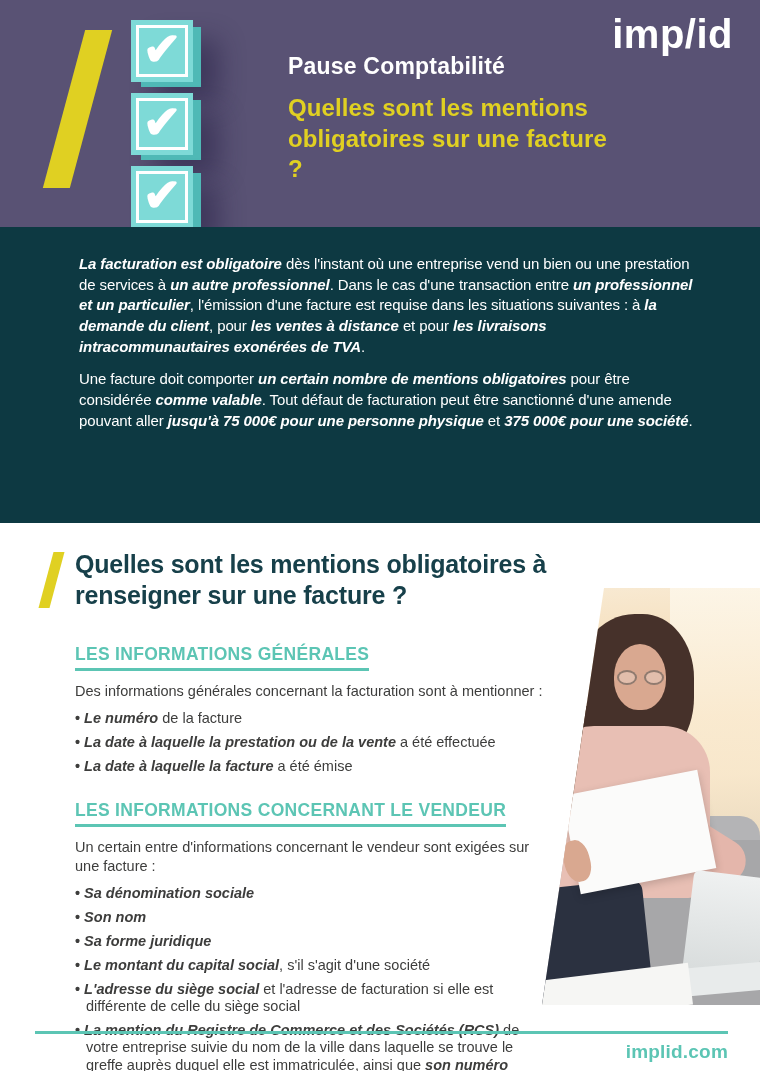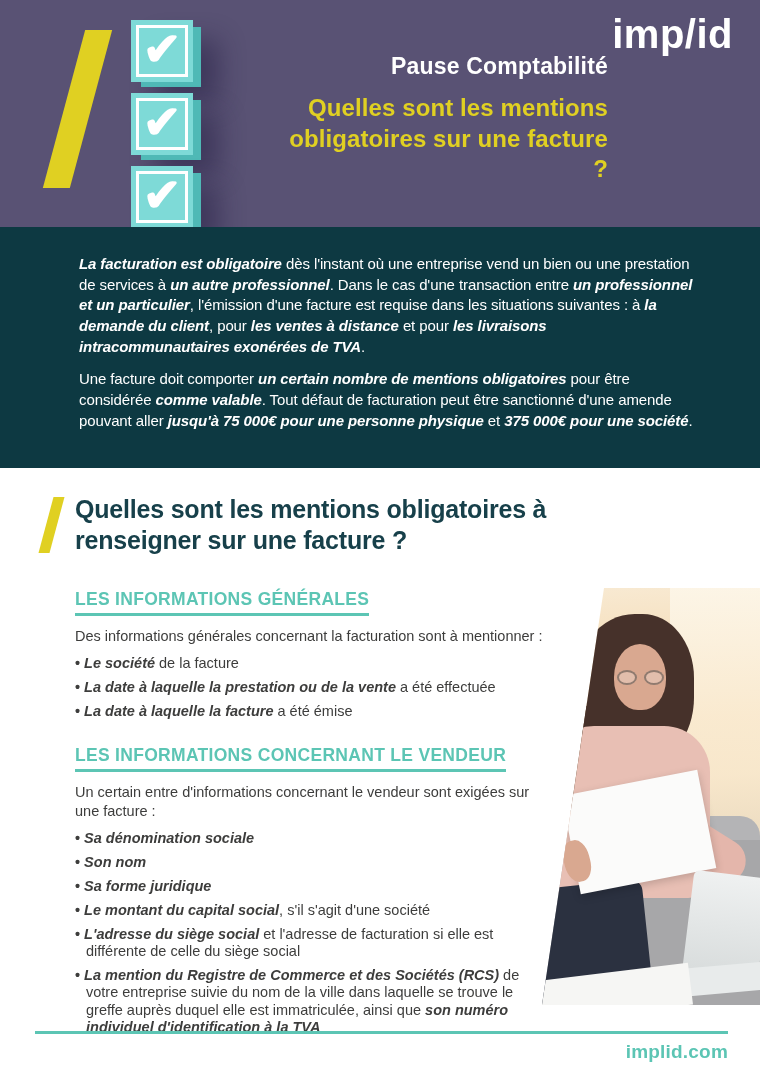--- a/index.html
+++ b/index.html
@@ -20,34 +20,34 @@
   .cube {
     position:relative; width:62px; height:62px; margin-bottom:11px;
     background:#7edad7;
     box-shadow: 9px 6px 0 -1px #4fb9b6, 26px 20px 26px rgba(30,24,62,.45);
   }
   .cube::before { content:""; position:absolute; inset:5px; border:3px solid #ffffff; }
   .cube .check {
     position:relative; display:block; width:100%; height:62px; line-height:58px;
     text-align:center; color:#ffffff; font-size:46px; font-weight:700;
   }
-  .hero-text { position:absolute; left:288px; top:53px;text-align:right; }
+  .hero-text { position:absolute; left:288px; top:53px; }
   .kicker { color:#ffffff; font-size:23px; font-weight:700; letter-spacing:.2px; }
   .hero-title {
     margin-top:13px; width:320px; color:#e0d022;
     font-size:24px; font-weight:700; line-height:1.28; letter-spacing:.1px;
   }
   .logo {
     position:absolute; right:27px; top:12px; color:#ffffff;
     font-size:40px; font-weight:700; letter-spacing:.5px;
   }
 
   
   .intro-panel {
-    height:241px; background:#0d3942; color:#ffffff;
+    height:296px; background:#0d3942; color:#ffffff;
     padding:27px 64px 0 79px; font-size:15px; line-height:1.38;
     letter-spacing:-0.1px;
   }
   .intro-panel p + p { margin-top:12px; }
   .em { font-weight:700; font-style:italic; }
 
   
   .main { position:relative; padding:26px 0 0 75px; }
   .title-row { position:relative; }
   .slash-small {
@@ -140,21 +140,21 @@
   <main class="main">
     <div class="title-row">
       <div class="slash-small"></div>
       <h2 class="section-title">Quelles sont les mentions obligatoires à renseigner sur une facture ?</h2>
     </div>
 
     <section class="info-section general">
       <h3 class="info-heading">LES INFORMATIONS GÉNÉRALES</h3>
       <p class="info-intro">Des informations générales concernant la facturation sont à mentionner :</p>
       <ul class="bullets">
-        <li><span class="em">Le société</span><span> de la facture</span></li>
+        <li><span class="em">Le numéro</span><span> de la facture</span></li>
         <li><span class="em">La date à laquelle la prestation ou de la vente</span><span> a été effectuée</span></li>
         <li><span class="em">La date à laquelle la facture</span><span> a été émise</span></li>
       </ul>
     </section>
 
     <section class="info-section vendor">
       <h3 class="info-heading">LES INFORMATIONS CONCERNANT LE VENDEUR</h3>
       <p class="info-intro">Un certain entre d'informations concernant le vendeur sont exigées sur une facture :</p>
       <ul class="bullets">
         <li><span class="em">Sa dénomination sociale</span></li>

